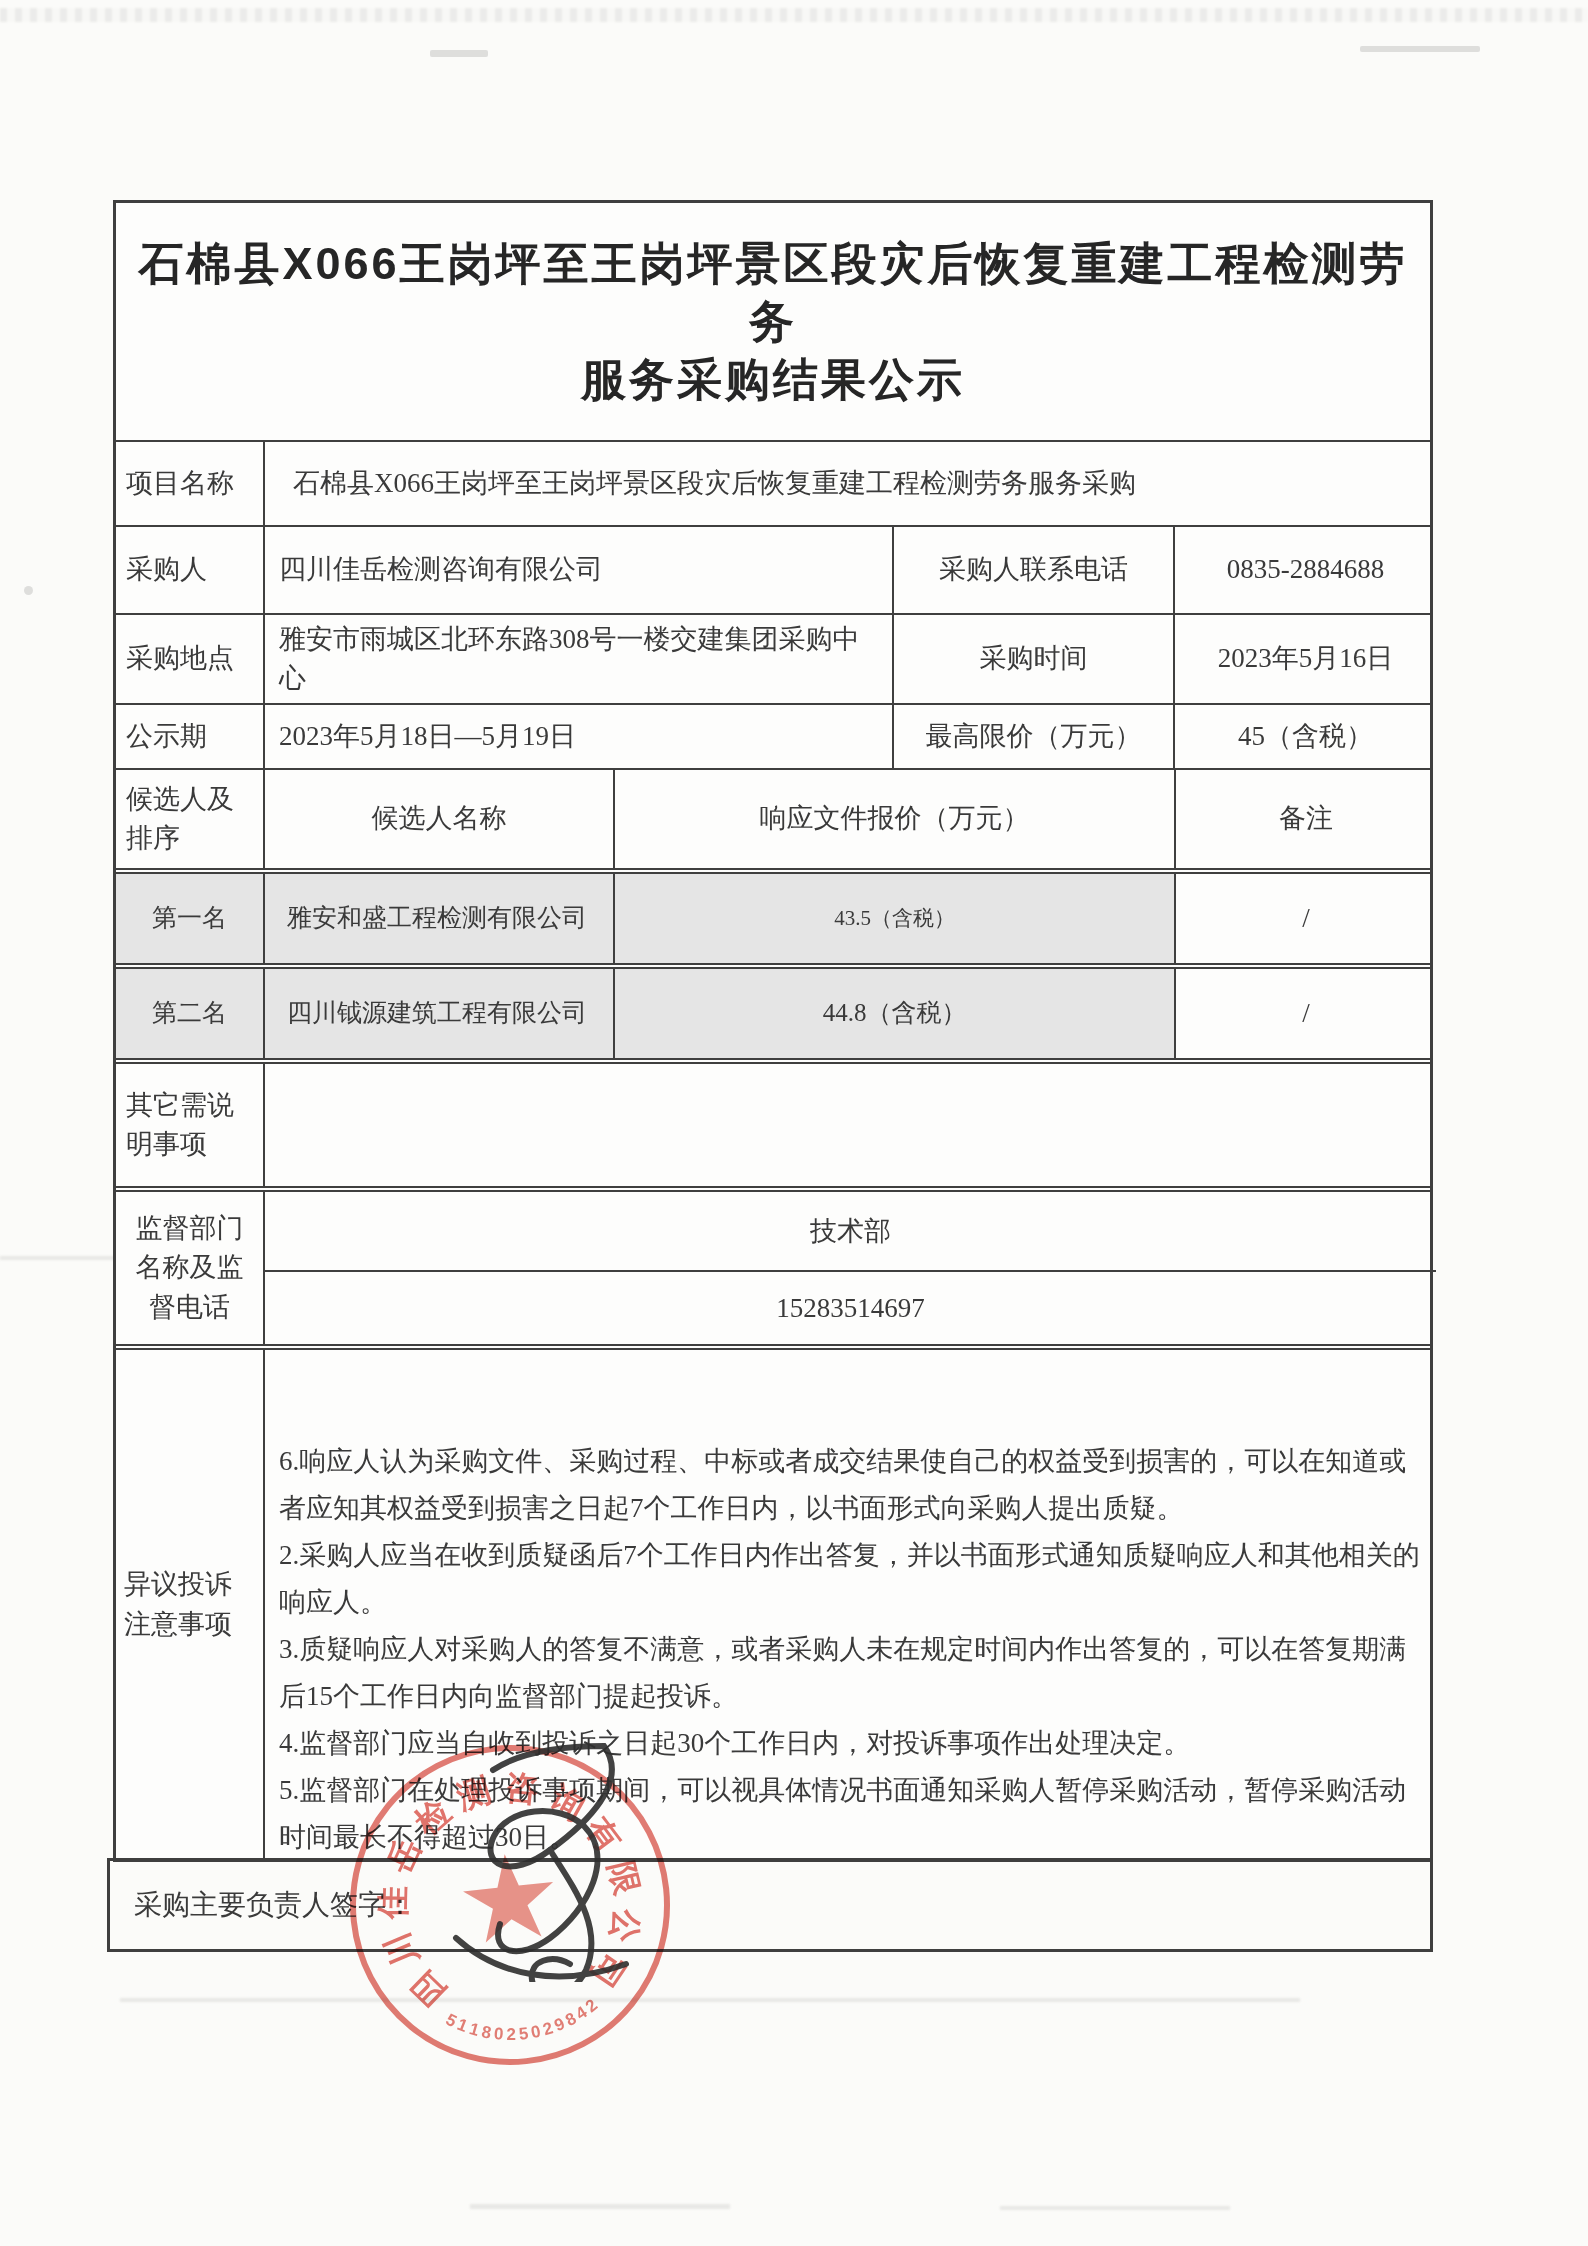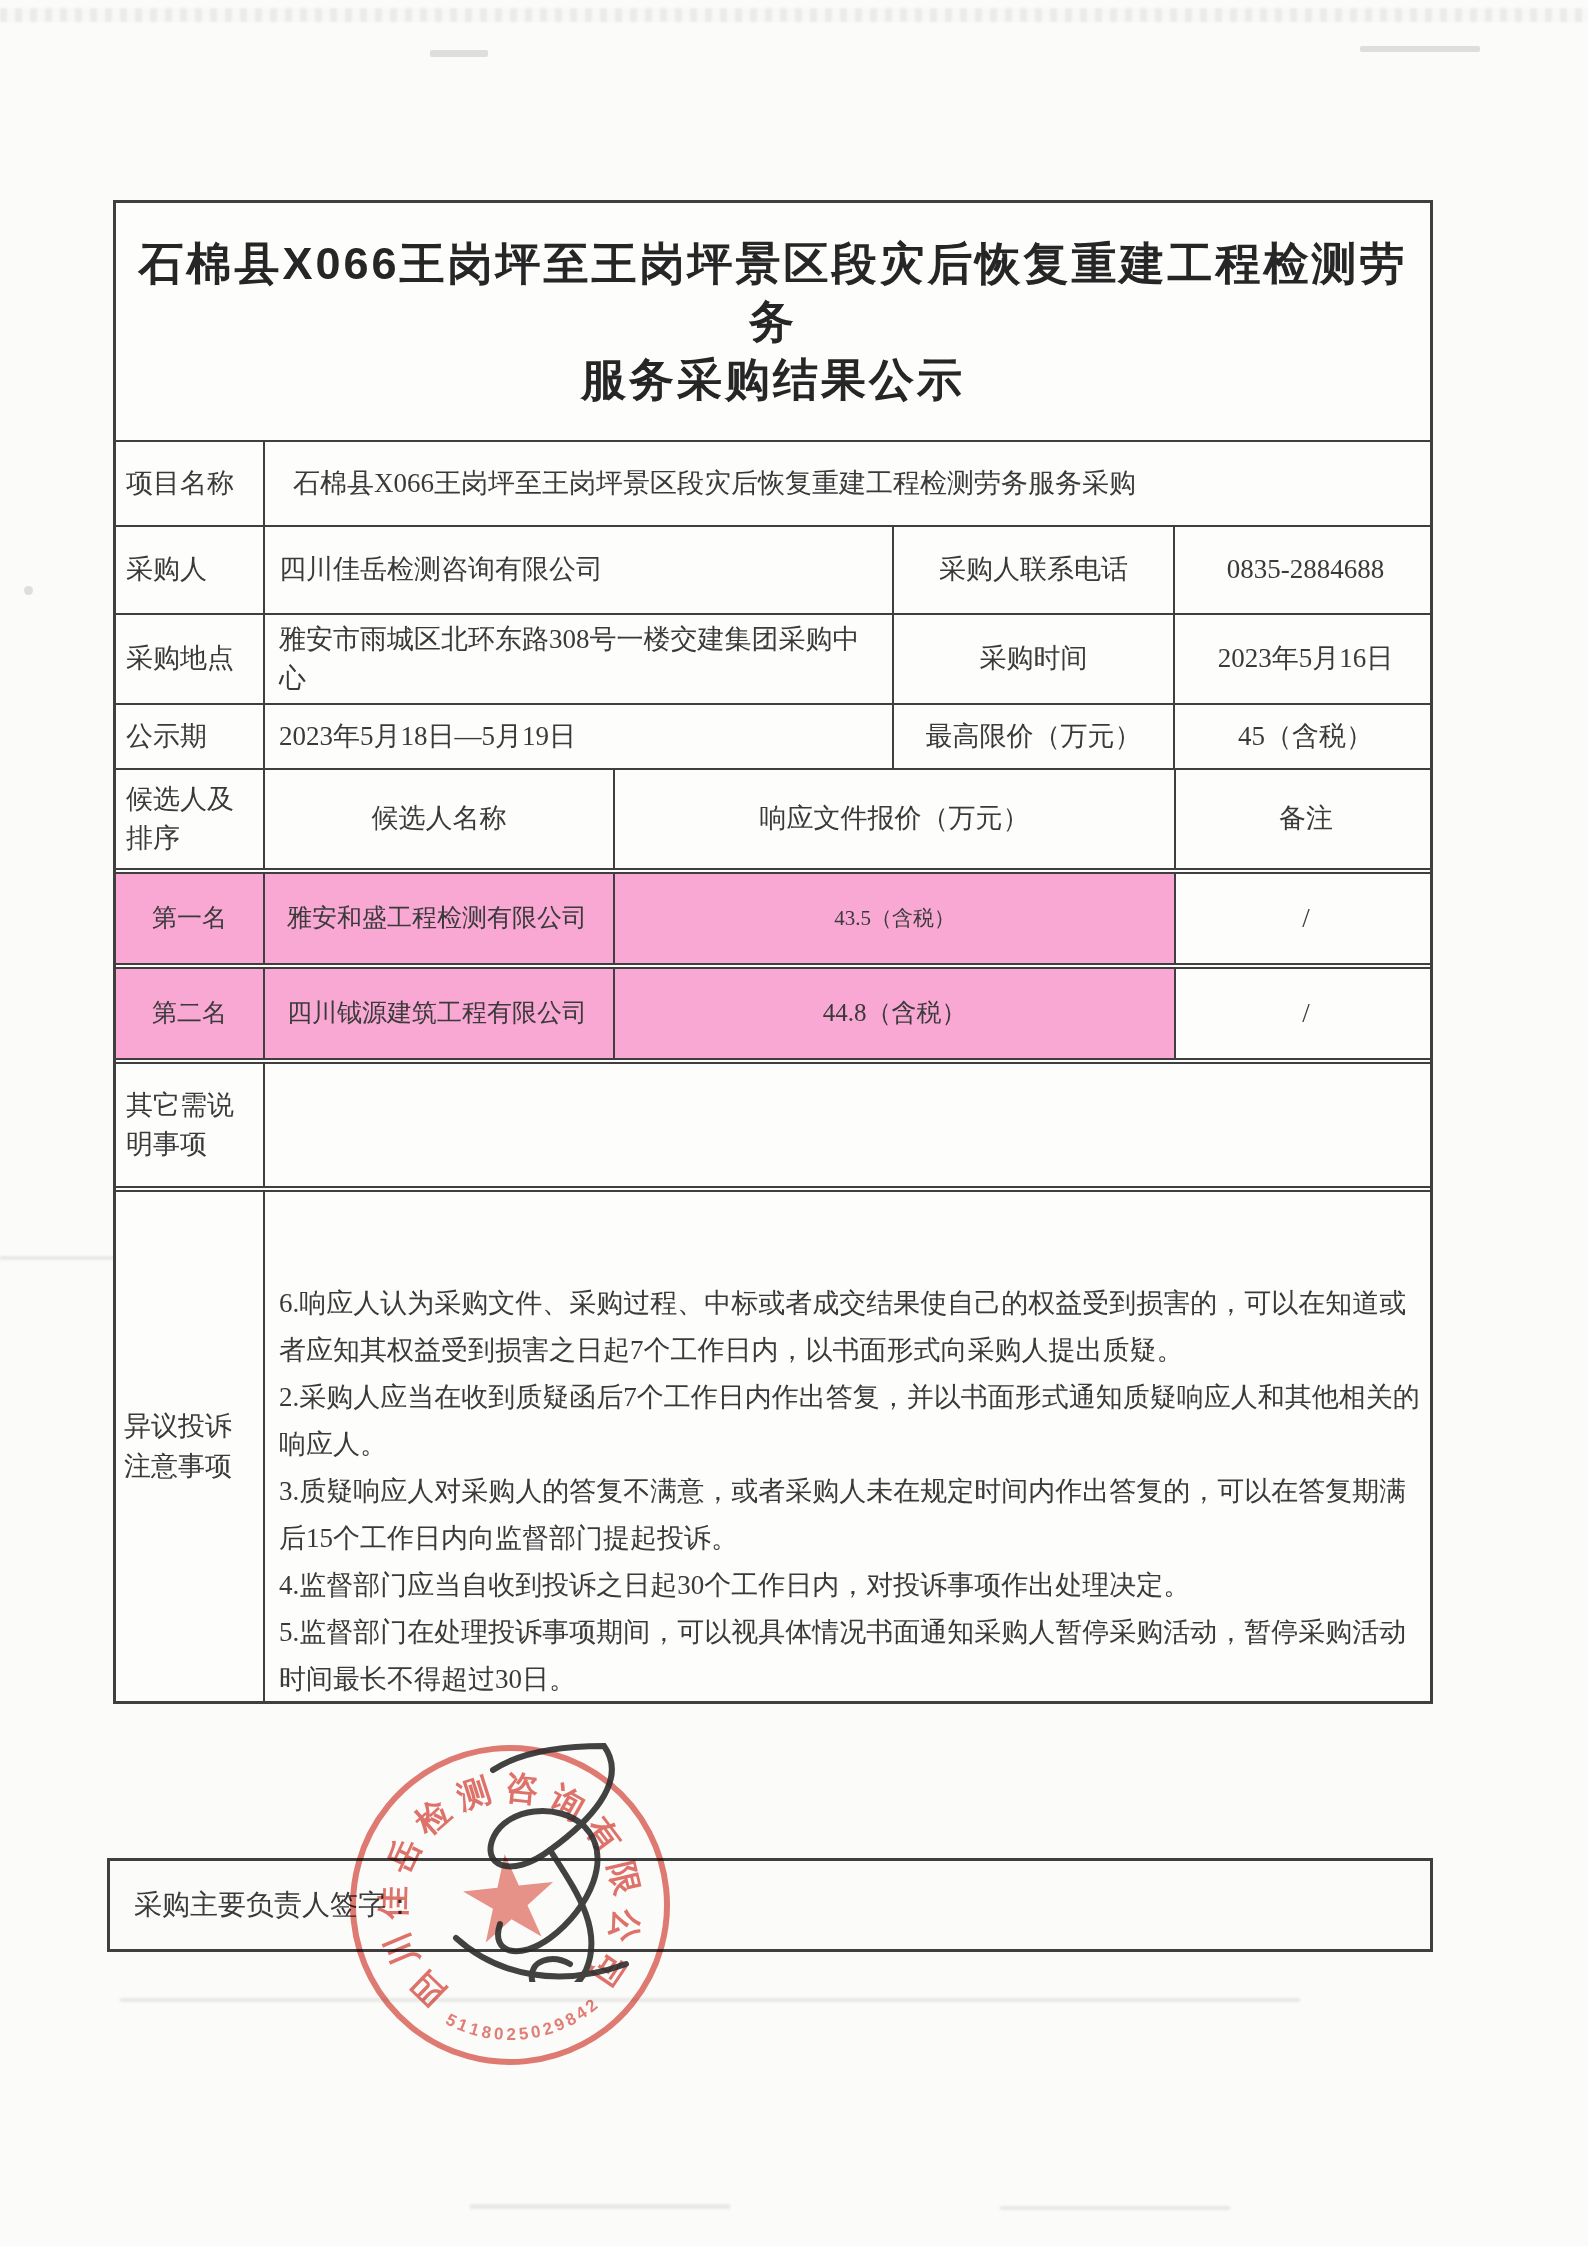--- a/index.html
+++ b/index.html
@@ -29,21 +29,21 @@
     font-size:27px;
   }
   .row{display:flex;box-sizing:border-box;border-top:2px solid #3f3f3f;align-items:stretch;}
   .row:first-child{border-top:none;}
   .row.dbl{border-top:6px double #3f3f3f;}
   .cell{box-sizing:border-box;display:flex;align-items:center;border-left:2px solid #3f3f3f;
     padding:4px 10px;line-height:1.45;}
   .cell:first-child{border-left:none;}
   .c-center{justify-content:center;text-align:center;}
   .c-left{justify-content:flex-start;text-align:left;}
-  .shade{background:#f9a8d4;}
+  .shade{background:#e5e5e5;}
 
   .title-row{height:237px;display:flex;flex-direction:column;justify-content:center;
     text-align:center;font-family:"Liberation Sans","DejaVu Sans",sans-serif;
     font-weight:700;color:#262626;font-size:45px;letter-spacing:3px;line-height:58px;box-sizing:border-box;}
 
   .h85{height:85px}.h88{height:88px}.h90{height:90px}.h65{height:65px}
   .h93{height:100px}.h95{height:95px}.h128{height:128px}.h158{height:158px}.h515{height:515px}
 
   .w-label{width:147px;flex:none;}
   .w-wide{width:1173px;flex:none;}
@@ -163,20 +163,29 @@
       <div class="cell c-center w-remark">/</div>
     </div>
 
     <div class="row h128 dbl">
       <div class="cell c-left w-label">
           <span class="wrap4">其它需说明事项</span>
         </div>
       <div class="cell c-left w-wide"></div>
     </div>
 
+    <div class="row h158 dbl">
+      <div class="cell c-center w-label" style="text-align:center;">
+          <span class="wrap4">监督部门名称及监督电话</span>
+        </div>
+      <div class="sup-col">
+        <div class="sup-cell">技术部</div>
+        <div class="sup-cell">15283514697</div>
+      </div>
+    </div>
 
     <div class="row h515 dbl">
       <div class="cell w-label obj-label">
           <span class="wrap4">异议投诉注意事项</span>
         </div>
       <div class="cell w-wide obj-content" style="align-items:flex-start;">
         <div>6.响应人认为采购文件、采购过程、中标或者成交结果使自己的权益受到损害的，可以在知道或者应知其权益受到损害之日起7个工作日内，以书面形式向采购人提出质疑。</div>
         <div>2.采购人应当在收到质疑函后7个工作日内作出答复，并以书面形式通知质疑响应人和其他相关的响应人。</div>
         <div>3.质疑响应人对采购人的答复不满意，或者采购人未在规定时间内作出答复的，可以在答复期满后15个工作日内向监督部门提起投诉。</div>
         <div>4.监督部门应当自收到投诉之日起30个工作日内，对投诉事项作出处理决定。</div>

